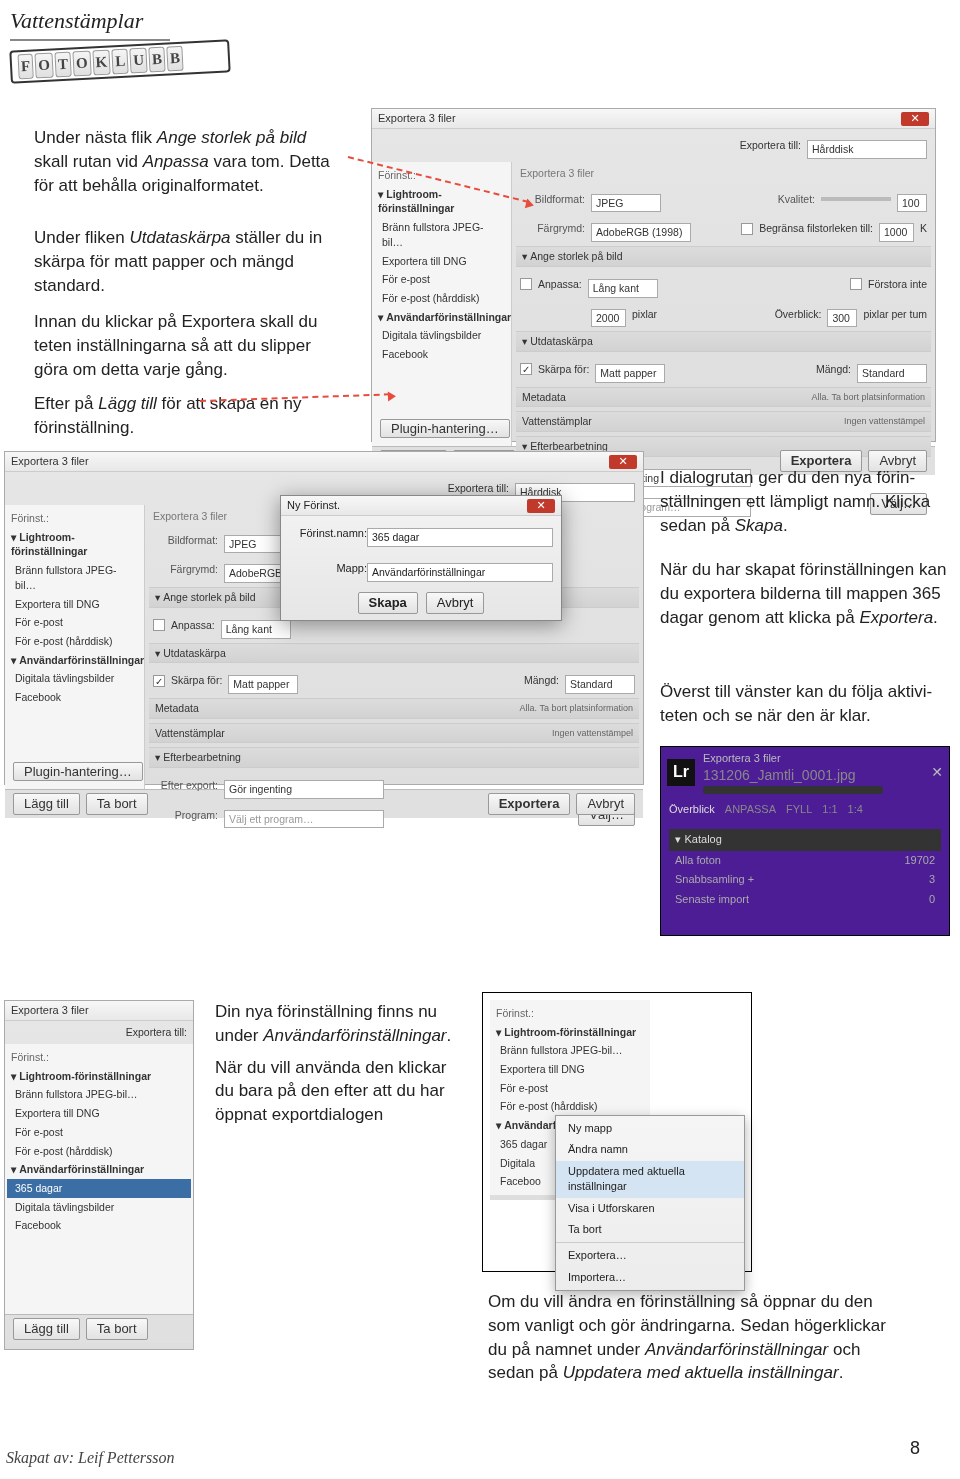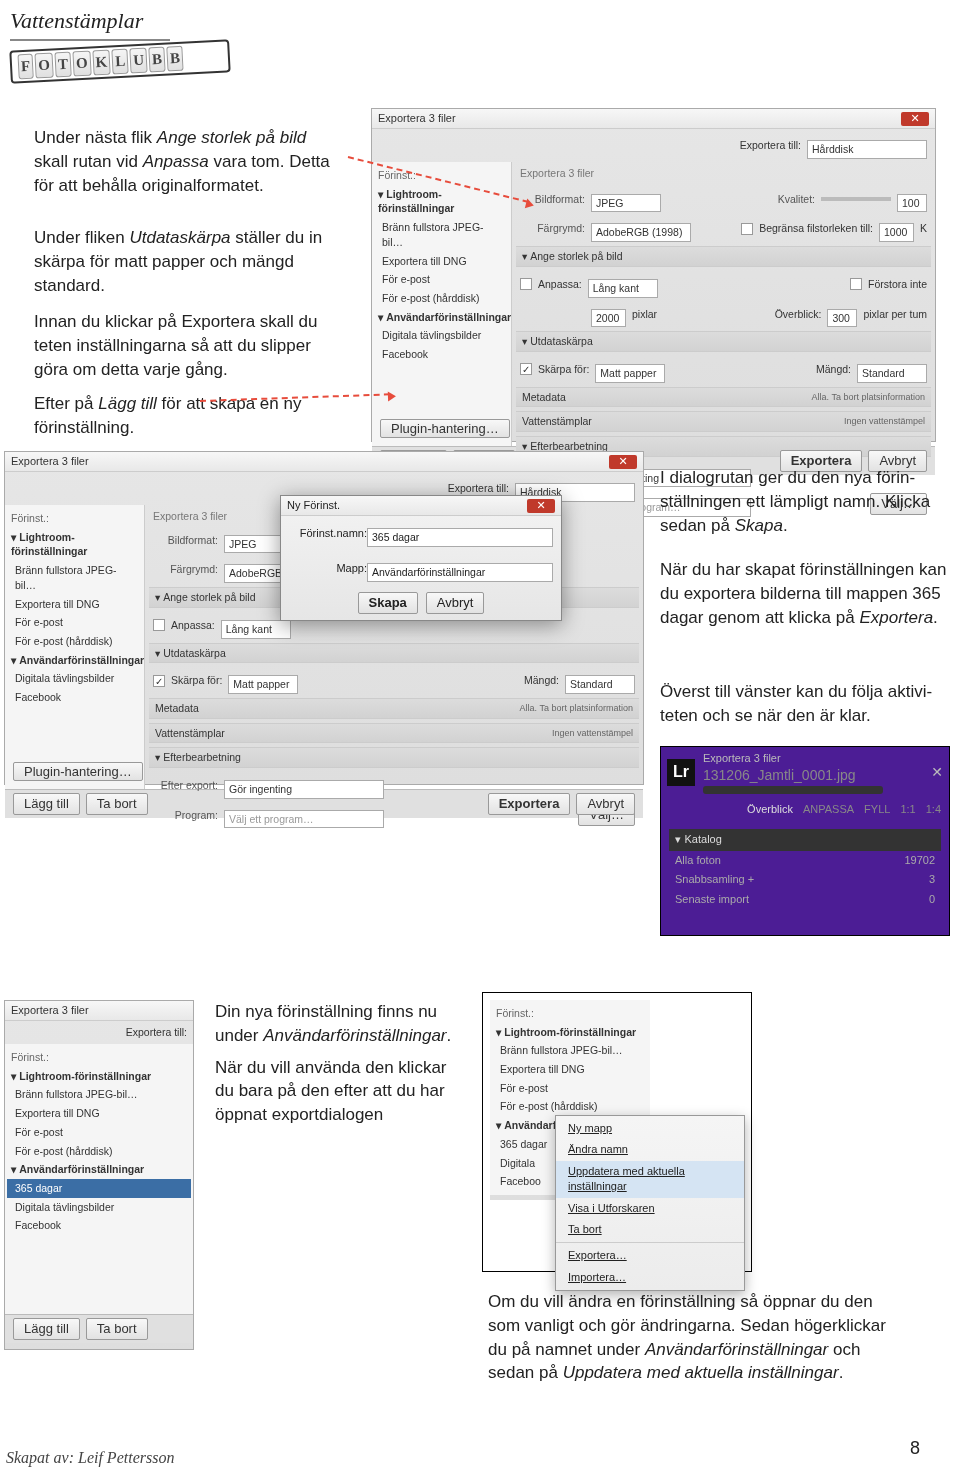--- a/index.html
+++ b/index.html
@@ -112,31 +112,31 @@
   
   .lr-dark {
     position:absolute;
     background:#4c1d95; color:#bbb;
     font-size:11px; border:1px solid #000;
   }
   .lr-dark .toprow { display:flex; align-items:center; gap:8px; padding:4px 6px; }
   .lr-dark .lr-logo { background:#111; color:#fff; font-weight:bold; padding:2px 6px; font-size:16px; }
   .lr-dark .bar { background:#333; height:8px; width:180px; border-radius:3px; }
   .lr-dark .x { margin-left:auto; font-size:14px; }
-  .lr-dark .tabs { display:flex; justify-content:flex-end; gap:10px; padding:4px 8px; color:#888; }
+  .lr-dark .tabs { display:flex; justify-content:flex-start; gap:10px; padding:4px 8px; color:#888; }
   .lr-dark .panel { padding:4px 8px; }
   .lr-dark .kat { background:#333; color:#ddd; padding:3px 6px; margin-top:4px; }
   .lr-dark .krow { display:flex; justify-content:space-between; padding:2px 6px; color:#aaa; }
   
   .ctxmenu {
     position:absolute;
     background: linear-gradient(#f5f5f5,#ececec);
     border:1px solid #999;
     box-shadow: 0 4px 12px rgba(0,0,0,.3);
-    font-size:11px; padding:2px 0;text-decoration:underline;
+    font-size:11px; padding:2px 0;
   }
   .ctxmenu .mi { padding:3px 12px; }
   .ctxmenu .mi.sel { background:#d5e4f3; }
   .ctxmenu .sep { border-top:1px solid #ccc; margin:2px 0; }
   .footer-credit {
     position:absolute; left:6px; bottom:10px;
     font-family: Georgia, serif; font-style: italic; font-size:16px; color:#444;
   }
   .pagenum { position:absolute; right:40px; bottom:18px; font-size:18px; }
   

